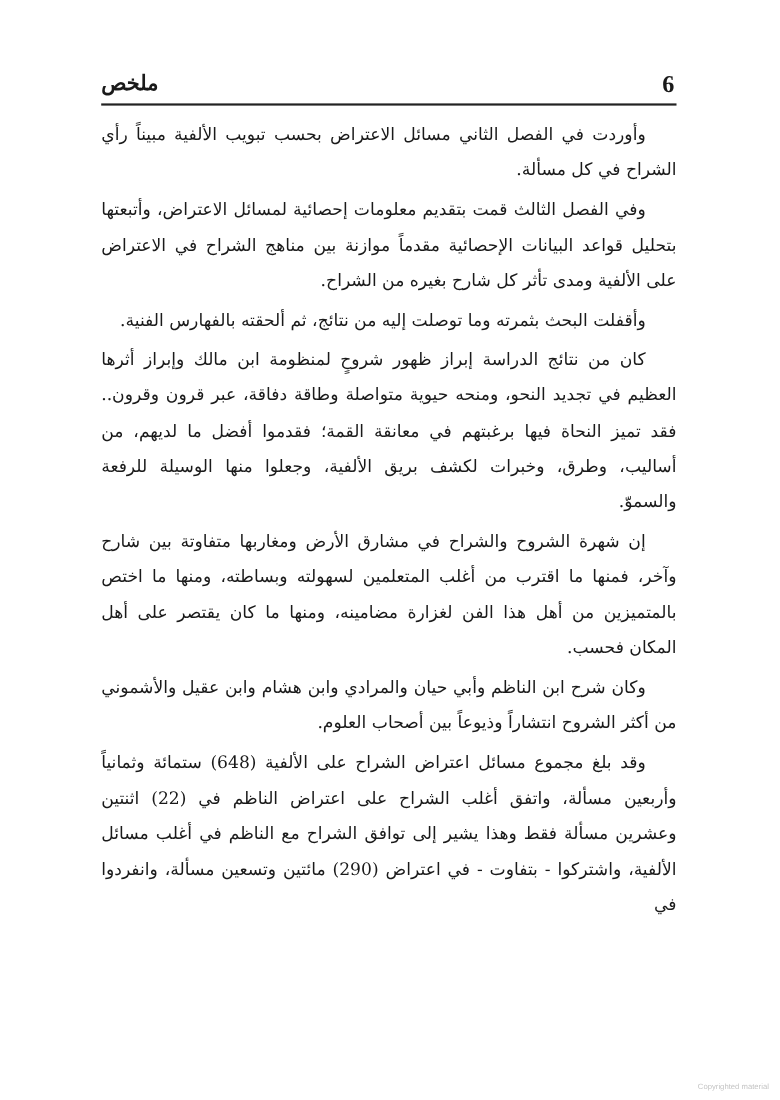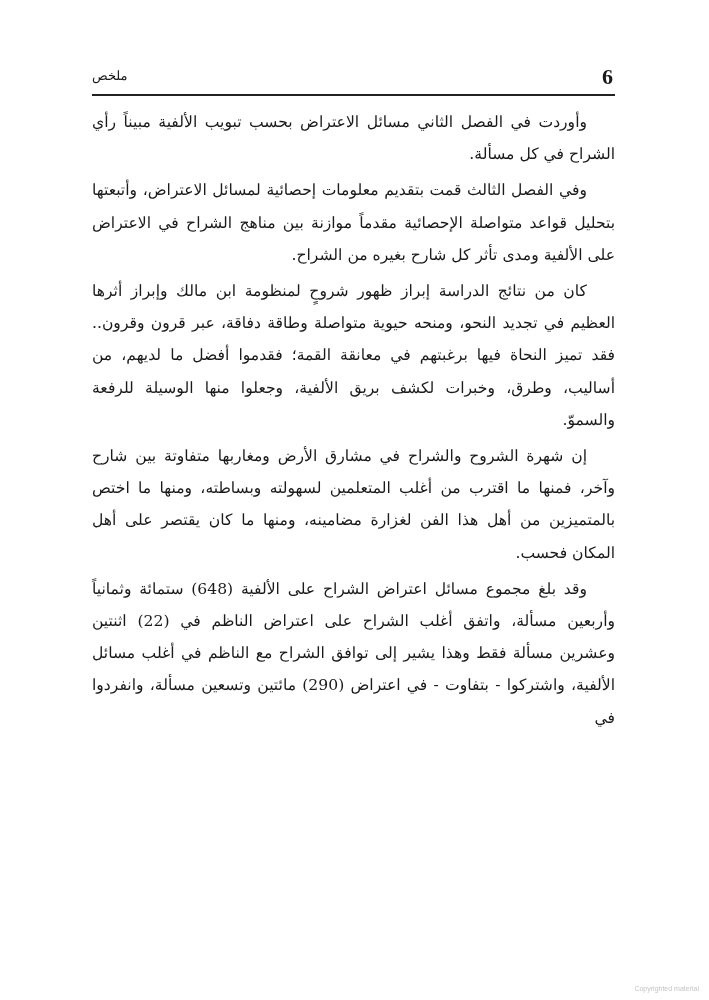--- a/index.html
+++ b/index.html
@@ -29,22 +29,22 @@
       top: 2px;
       font-family: "Liberation Serif", serif;
       font-weight: bold;
       font-size: 22px;
       line-height: 26px;
     }
     .running-title {
       position: absolute;
       left: 0;
       top: 2px;
-      font-weight: normal;
-      font-size: 13px;
+      font-weight: bold;
+      font-size: 19px;
       line-height: 24px;
       direction: rtl;
     }
     .body-text {
       position: absolute;
       left: 92px;
       top: 106px;
       width: 523px;
       direction: rtl;
       text-align: justify;
@@ -68,19 +68,21 @@
 </head>
 <body>
 
 <div class="page-header">
   <span class="page-number">6</span>
   <span class="running-title">ملخص</span>
 </div>
 
 <div class="body-text">
   <p class="para">وأوردت في الفصل الثاني مسائل الاعتراض بحسب تبويب الألفية مبيناً رأي الشراح في كل مسألة.</p>
-  <p class="para">وفي الفصل الثالث قمت بتقديم معلومات إحصائية لمسائل الاعتراض، وأتبعتها بتحليل قواعد متواصلة الإحصائية مقدماً موازنة بين مناهج الشراح في الاعتراض على الألفية ومدى تأثر كل شارح بغيره من الشراح.</p>
+  <p class="para">وفي الفصل الثالث قمت بتقديم معلومات إحصائية لمسائل الاعتراض، وأتبعتها بتحليل قواعد البيانات الإحصائية مقدماً موازنة بين مناهج الشراح في الاعتراض على الألفية ومدى تأثر كل شارح بغيره من الشراح.</p>
+  <p class="para">وأقفلت البحث بثمرته وما توصلت إليه من نتائج، ثم ألحقته بالفهارس الفنية.</p>
   <p class="para">كان من نتائج الدراسة إبراز ظهور شروحٍ لمنظومة ابن مالك وإبراز أثرها العظيم في تجديد النحو، ومنحه حيوية متواصلة وطاقة دفاقة، عبر قرون وقرون.. فقد تميز النحاة فيها برغبتهم في معانقة القمة؛ فقدموا أفضل ما لديهم، من أساليب، وطرق، وخبرات لكشف بريق الألفية، وجعلوا منها الوسيلة للرفعة والسموّ.</p>
   <p class="para">إن شهرة الشروح والشراح في مشارق الأرض ومغاربها متفاوتة بين شارح وآخر، فمنها ما اقترب من أغلب المتعلمين لسهولته وبساطته، ومنها ما اختص بالمتميزين من أهل هذا الفن لغزارة مضامينه، ومنها ما كان يقتصر على أهل المكان فحسب.</p>
+  <p class="para">وكان شرح ابن الناظم وأبي حيان والمرادي وابن هشام وابن عقيل والأشموني من أكثر الشروح انتشاراً وذيوعاً بين أصحاب العلوم.</p>
   <p class="para">وقد بلغ مجموع مسائل اعتراض الشراح على الألفية (648) ستمائة وثمانياً وأربعين مسألة، واتفق أغلب الشراح على اعتراض الناظم في (22) اثنتين وعشرين مسألة فقط وهذا يشير إلى توافق الشراح مع الناظم في أغلب مسائل الألفية، واشتركوا - بتفاوت - في اعتراض (290) مائتين وتسعين مسألة، وانفردوا في</p>
 </div>
 
 <div class="watermark">Copyrighted material</div>
 
 </body></html>

